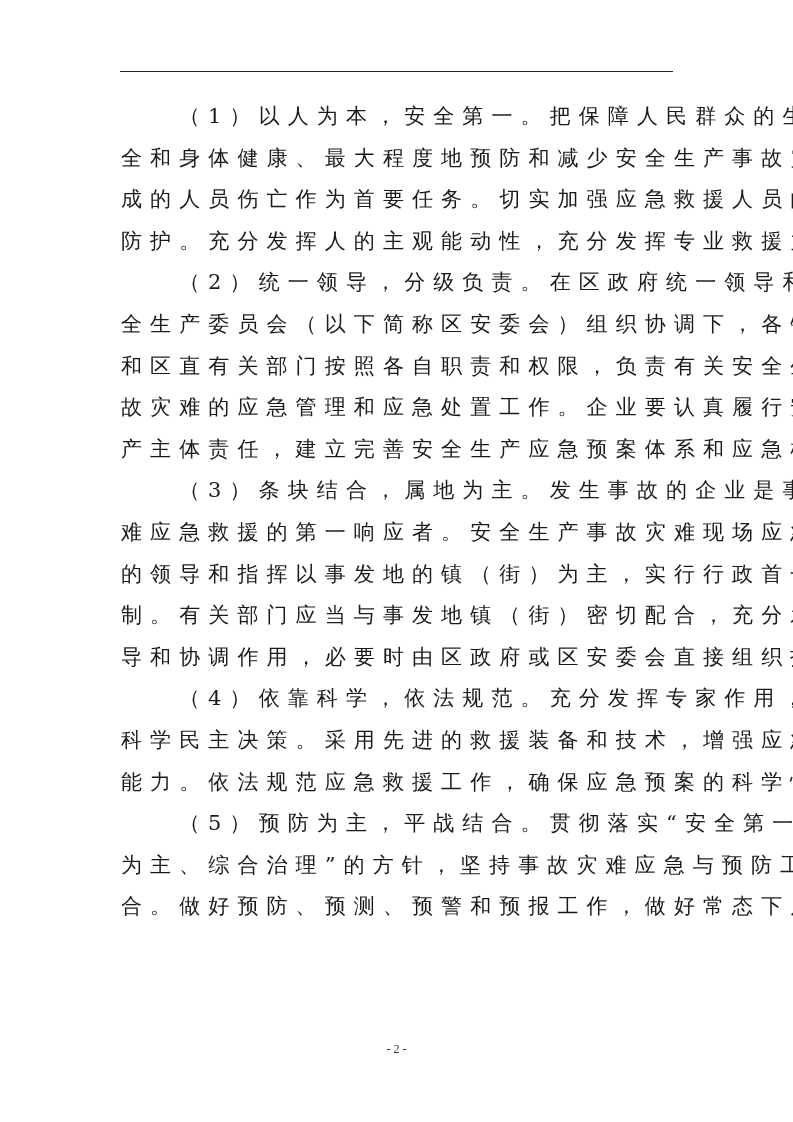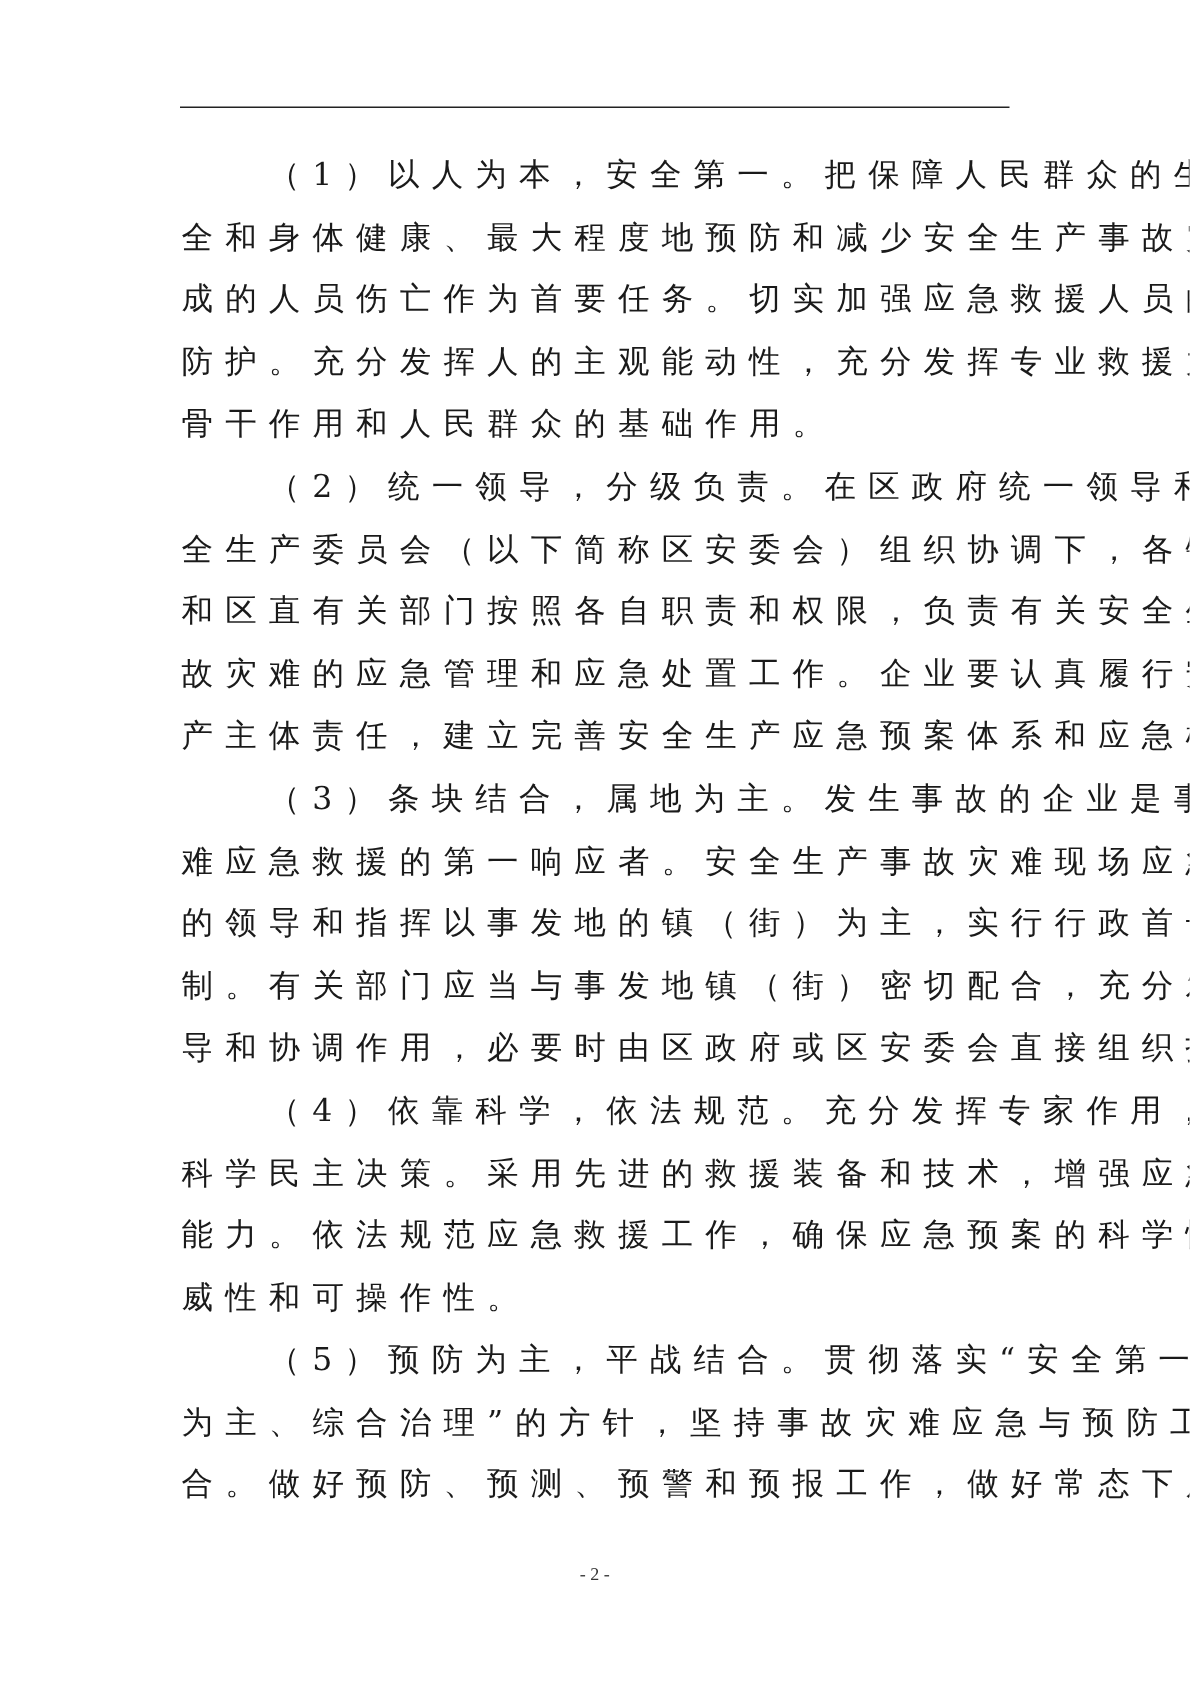--- a/index.html
+++ b/index.html
@@ -55,41 +55,39 @@
 <body>
 
 <div class="header-rule"></div>
 
 <div class="content">
   <div class="paragraph">
     <div class="line indent">（1）以人为本，安全第一。把保障人民群众的生命安</div>
     <div class="line">全和身体健康、最大程度地预防和减少安全生产事故灾难造</div>
     <div class="line">成的人员伤亡作为首要任务。切实加强应急救援人员的安全</div>
     <div class="line">防护。充分发挥人的主观能动性，充分发挥专业救援力量的</div>
-    <div class="line">骨干作用和人民群众的基础作用。</div>
   </div>
   <div class="paragraph">
     <div class="line indent">（2）统一领导，分级负责。在区政府统一领导和区安</div>
     <div class="line">全生产委员会（以下简称区安委会）组织协调下，各镇（街）</div>
     <div class="line">和区直有关部门按照各自职责和权限，负责有关安全生产事</div>
     <div class="line">故灾难的应急管理和应急处置工作。企业要认真履行安全生</div>
     <div class="line">产主体责任，建立完善安全生产应急预案体系和应急机制。</div>
   </div>
   <div class="paragraph">
     <div class="line indent">（3）条块结合，属地为主。发生事故的企业是事故灾</div>
     <div class="line">难应急救援的第一响应者。安全生产事故灾难现场应急处置</div>
     <div class="line">的领导和指挥以事发地的镇（街）为主，实行行政首长负责</div>
     <div class="line">制。有关部门应当与事发地镇（街）密切配合，充分发挥指</div>
     <div class="line">导和协调作用，必要时由区政府或区安委会直接组织指挥。</div>
   </div>
   <div class="paragraph">
     <div class="line indent">（4）依靠科学，依法规范。充分发挥专家作用，实行</div>
     <div class="line">科学民主决策。采用先进的救援装备和技术，增强应急救援</div>
     <div class="line">能力。依法规范应急救援工作，确保应急预案的科学性、权</div>
-    <div class="line">威性和可操作性。</div>
   </div>
   <div class="paragraph">
     <div class="line indent">（5）预防为主，平战结合。贯彻落实“安全第一、预防</div>
     <div class="line">为主、综合治理”的方针，坚持事故灾难应急与预防工作相结</div>
     <div class="line">合。做好预防、预测、预警和预报工作，做好常态下风险评</div>
   </div>
 </div>
 
 <div class="page-number">- 2 -</div>
 

